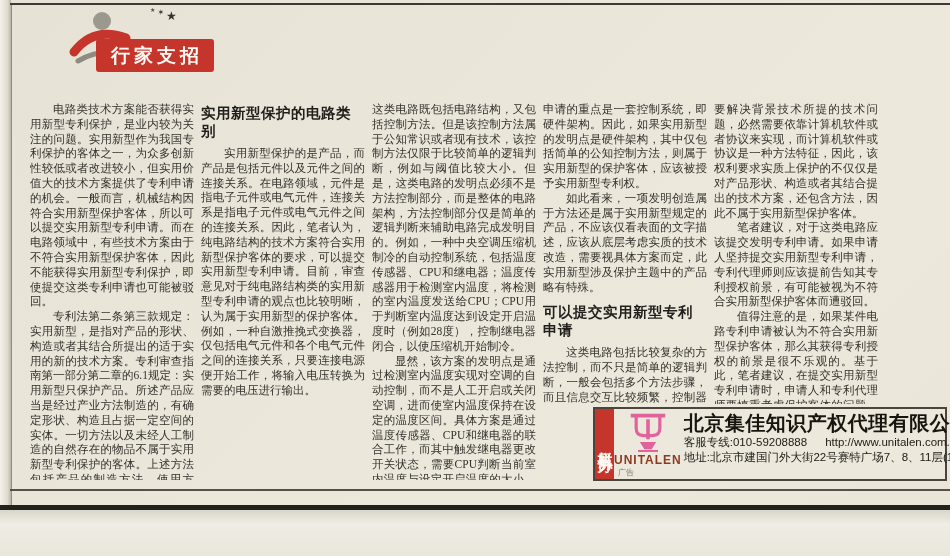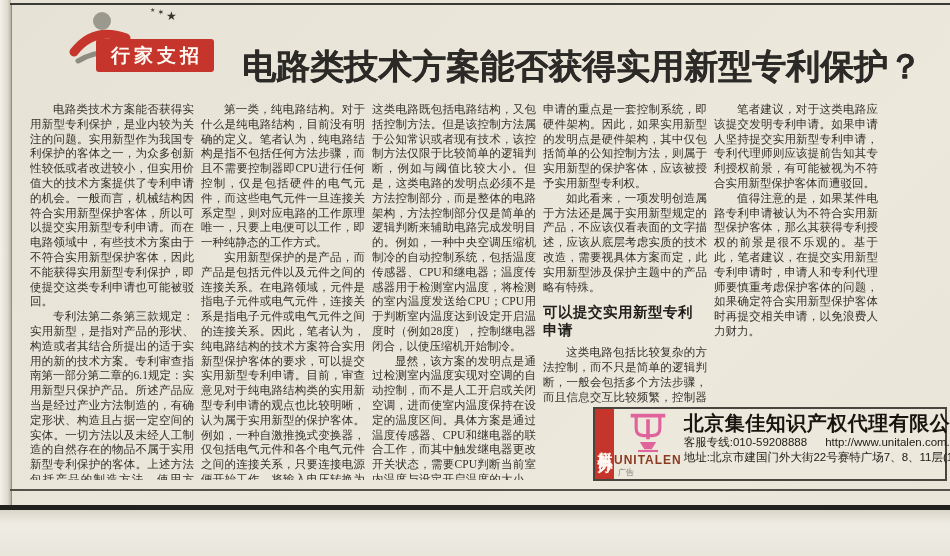--- a/index.html
+++ b/index.html
@@ -90,43 +90,43 @@
       <circle cx="34" cy="13" r="9" fill="#9b988e"></circle>
       <path d="M6 44 Q26 18 58 30" stroke="#c5352b" stroke-width="9" fill="none" stroke-linecap="round"></path>
       <path d="M10 53 Q32 40 60 46" stroke="#8e8b81" stroke-width="5" fill="none" stroke-linecap="round"></path>
     </svg>
   </div>
   <div class="stars"><span class="s1">★</span><span class="s2">✶</span><span class="s3">★</span></div>
   <div class="badge">
     <span class="badge-label">行家支招</span>
   </div>
 
-  <h1 class="title">电路类技术方案能否获得实用新型专利保护？</h1>
 
   <div class="body">
     <div class="col col-tall">
       <p class="indent">电路类技术方案能否获得实用新型专利保护，是业内较为关注的问题。实用新型作为我国专利保护的客体之一，为众多创新性较低或者改进较小，但实用价值大的技术方案提供了专利申请的机会。一般而言，机械结构因符合实用新型保护客体，所以可以提交实用新型专利申请。而在电路领域中，有些技术方案由于不符合实用新型保护客体，因此不能获得实用新型专利保护，即使提交这类专利申请也可能被驳回。</p>
       <p class="indent">专利法第二条第三款规定：实用新型，是指对产品的形状、构造或者其结合所提出的适于实用的新的技术方案。专利审查指南第一部分第二章的6.1规定：实用新型只保护产品。所述产品应当是经过产业方法制造的，有确定形状、构造且占据一定空间的实体。一切方法以及未经人工制造的自然存在的物品不属于实用新型专利保护的客体。上述方法包括产品的制造方法、使用方法、通讯方法、处理方法、计算机程序以及将产品用于特定用途。本文中，笔者就多年撰写电路类专利申请文件的经验探讨电路类实用新型专利保护的客体。</p>
     </div>
     <div class="col col-tall">
-      <p class="indent">第一类，纯电路结构。对于什么是纯电路结构，目前没有明确的定义。笔者认为，纯电路结构是指不包括任何方法步骤，而且不需要控制器即CPU进行任何控制，仅是包括硬件的电气元件，而这些电气元件一旦连接关系定型，则对应电路的工作原理唯一，只要上电便可以工作，即一种纯静态的工作方式。</p>
+      <h3>实用新型保护的电路类别</h3>
       <p class="indent">实用新型保护的是产品，而产品是包括元件以及元件之间的连接关系。在电路领域，元件是指电子元件或电气元件，连接关系是指电子元件或电气元件之间的连接关系。因此，笔者认为，纯电路结构的技术方案符合实用新型保护客体的要求，可以提交实用新型专利申请。目前，审查意见对于纯电路结构类的实用新型专利申请的观点也比较明晰，认为属于实用新型的保护客体。例如，一种自激推挽式变换器，仅包括电气元件和各个电气元件之间的连接关系，只要连接电源便开始工作，将输入电压转换为需要的电压进行输出。</p>
 
     </div>
     <div class="col col-tall">
       <p>这类电路既包括电路结构，又包括控制方法。但是该控制方法属于公知常识或者现有技术，该控制方法仅限于比较简单的逻辑判断，例如与阈值比较大小。但是，这类电路的发明点必须不是方法控制部分，而是整体的电路架构，方法控制部分仅是简单的逻辑判断来辅助电路完成发明目的。例如，一种中央空调压缩机制冷的自动控制系统，包括温度传感器、CPU和继电器；温度传感器用于检测室内温度，将检测的室内温度发送给CPU；CPU用于判断室内温度达到设定开启温度时（例如28度），控制继电器闭合，以使压缩机开始制冷。</p>
       <p class="indent">显然，该方案的发明点是通过检测室内温度实现对空调的自动控制，而不是人工开启或关闭空调，进而使室内温度保持在设定的温度区间。具体方案是通过温度传感器、CPU和继电器的联合工作，而其中触发继电器更改开关状态，需要CPU判断当前室内温度与设定开启温度的大小，此处判断温度显然属于方法步骤。但是该方法步骤属于简单的大小阈值判断，并且判断本身并不是该专利申请的发明点。该</p>
     </div>
     <div class="col col-short">
       <p>申请的重点是一套控制系统，即硬件架构。因此，如果实用新型的发明点是硬件架构，其中仅包括简单的公知控制方法，则属于实用新型的保护客体，应该被授予实用新型专利权。</p>
       <p class="indent">如此看来，一项发明创造属于方法还是属于实用新型规定的产品，不应该仅看表面的文字描述，应该从底层考虑实质的技术改造，需要视具体方案而定，此实用新型涉及保护主题中的产品略有特殊。</p>
       <h3 class="mid">可以提交实用新型专利申请</h3>
       <p class="indent">这类电路包括比较复杂的方法控制，而不只是简单的逻辑判断，一般会包括多个方法步骤，而且信息交互比较频繁，控制器需要协调各个电气元件之间的协作关系，如果缺少一个协作，将无法实现发明目的。对于这类实用新型的专利申请，审查员可能就会下达如下审查意见：该技术方案</p>
     </div>
     <div class="col col-short">
+      <p>要解决背景技术所提的技术问题，必然需要依靠计算机软件或者协议来实现，而计算机软件或协议是一种方法特征，因此，该权利要求实质上保护的不仅仅是对产品形状、构造或者其结合提出的技术方案，还包含方法，因此不属于实用新型保护客体。</p>
       <p class="indent">笔者建议，对于这类电路应该提交发明专利申请。如果申请人坚持提交实用新型专利申请，专利代理师则应该提前告知其专利授权前景，有可能被视为不符合实用新型保护客体而遭驳回。</p>
       <p class="indent">值得注意的是，如果某件电路专利申请被认为不符合实用新型保护客体，那么其获得专利授权的前景是很不乐观的。基于此，笔者建议，在提交实用新型专利申请时，申请人和专利代理师要慎重考虑保护客体的问题，如果确定符合实用新型保护客体时再提交相关申请，以免浪费人力财力。</p>
     </div>
   </div>
 
   <div class="ad">
     <div class="ad-partner">
       <span class="ad-partner-text">栏目协办</span>
     </div>
     <div class="ad-logo">

